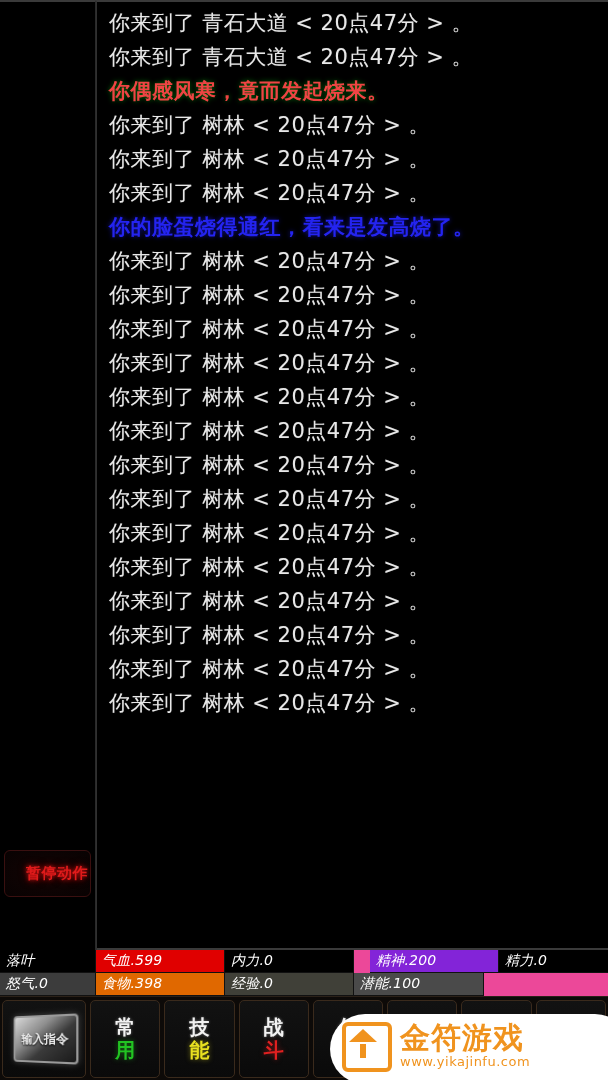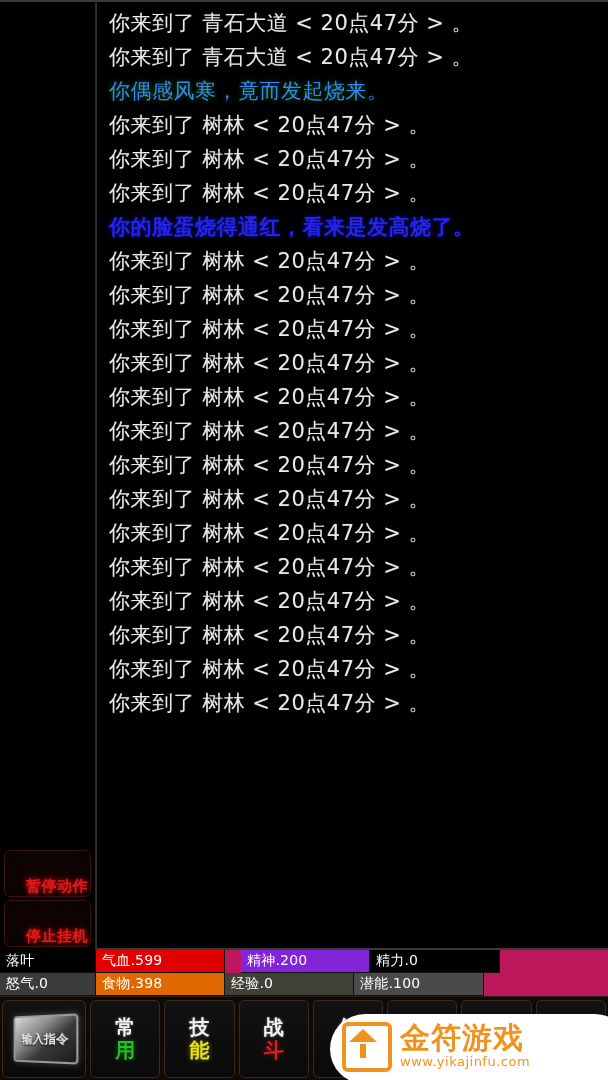--- a/index.html
+++ b/index.html
@@ -44,21 +44,21 @@
   .left-btn {
     margin: 3px 4px;
     height: 45px;
     border: 1px solid #3a1010;
     border-radius: 6px;
     background: radial-gradient(ellipse at center, #140404 0%, #080202 100%);
     color: #e01b1b;
     font-size: 15px;
     letter-spacing: 0.5px;
     display: flex;
-    align-items: flex-end;
+    align-items: center;
     justify-content: center;
     text-shadow: 0 0 4px rgba(230,20,20,0.85), 0 0 9px rgba(200,10,10,0.5);
     font-weight: 600;
     padding-left: 19px;
   }
 
   
   .log-panel {
     flex: 1;
     position: relative;
@@ -78,21 +78,21 @@
   }
   .log-line {
     font-size: 21px;
     line-height: 34px;
     color: #e8e8e8;
     white-space: nowrap;
     letter-spacing: 0.5px;
     font-family: "DejaVu Sans", "Liberation Sans", sans-serif;
     text-shadow: 0 0 1px rgba(255,255,255,0.28);
   }
-  .log-line.green { color: #3b82f6; font-weight: 400; text-shadow: 0 0 5px rgba(10,200,20,0.55); }
+  .log-line.green { color: #ef4444; font-weight: 700; text-shadow: 0 0 5px rgba(10,200,20,0.55); }
   .log-line.blue  { color: #2424f0; font-weight: 700; text-shadow: 0 0 5px rgba(30,30,255,0.6); }
 
   
   .pad-area {
     position: relative;
     flex: 1;
     background: #000;
     display: block;
   }
   .dir-btn {
@@ -140,21 +140,22 @@
   }
   .side-1 { top: 4px;  height: 80px; }
   .side-2 { top: 90px; height: 80px; }
 
   
   .status-wrap {
     height: 46px;
     flex: 0 0 46px;
     display: flex;
     flex-direction: column;
-    background: #be185d;
+    background: #ec4899;
+    font-style: italic;
   }
   .status-row {
     display: flex;
     height: 23px;
     flex: 1;
   }
   .stat {
     position: relative;
     overflow: hidden;
     border-right: 1px solid #111;
@@ -300,23 +301,20 @@
 
 <div id="app">
 
   <div class="top-region">
 
     <div class="left-col">
       <div class="left-spacer"></div>
       <div class="left-btn">
         <span>暂停动作</span>
       </div>
-      <div class="left-btn">
-        <span>停止挂机</span>
-      </div>
     </div>
 
     <div class="log-panel">
       <div class="log-scroll" id="log-scroll">
           <div class="log-line">你来到了 青石大道 &lt; 20点47分 &gt; 。</div>
           <div class="log-line">你来到了 青石大道 &lt; 20点47分 &gt; 。</div>
           <div class="log-line green">你偶感风寒，竟而发起烧来。</div>
           <div class="log-line">你来到了 树林 &lt; 20点47分 &gt; 。</div>
           <div class="log-line">你来到了 树林 &lt; 20点47分 &gt; 。</div>
           <div class="log-line">你来到了 树林 &lt; 20点47分 &gt; 。</div>
@@ -369,20 +367,24 @@
   <div class="status-wrap">
     <div class="status-row" id="status-row-1">
         <div class="stat" style="flex: 0 0 95px;">
           <div class="fill" style="background: rgb(0, 0, 0);"></div>
           <div class="lbl">落叶</div>
         </div>
         <div class="stat" style="flex: 0 0 128px;">
           <div class="fill" style="background: rgb(224, 0, 0);"></div>
           <div class="lbl">气血.599</div>
         </div>
+        <div class="stat" style="flex: 0 0 128px;">
+          <div class="fill" style="background: rgb(0, 0, 0);"></div>
+          <div class="lbl">内力.0</div>
+        </div>
         <div class="stat" style="flex: 0 0 128px; margin-left: 16px;">
           <div class="fill" style="background: rgb(131, 36, 216);"></div>
           <div class="lbl">精神.200</div>
         </div>
         <div class="stat" style="flex: 0 0 129px;">
           <div class="fill" style="background: rgb(0, 0, 0);"></div>
           <div class="lbl">精力.0</div>
         </div>
       </div>
     <div class="status-row" id="status-row-2">

